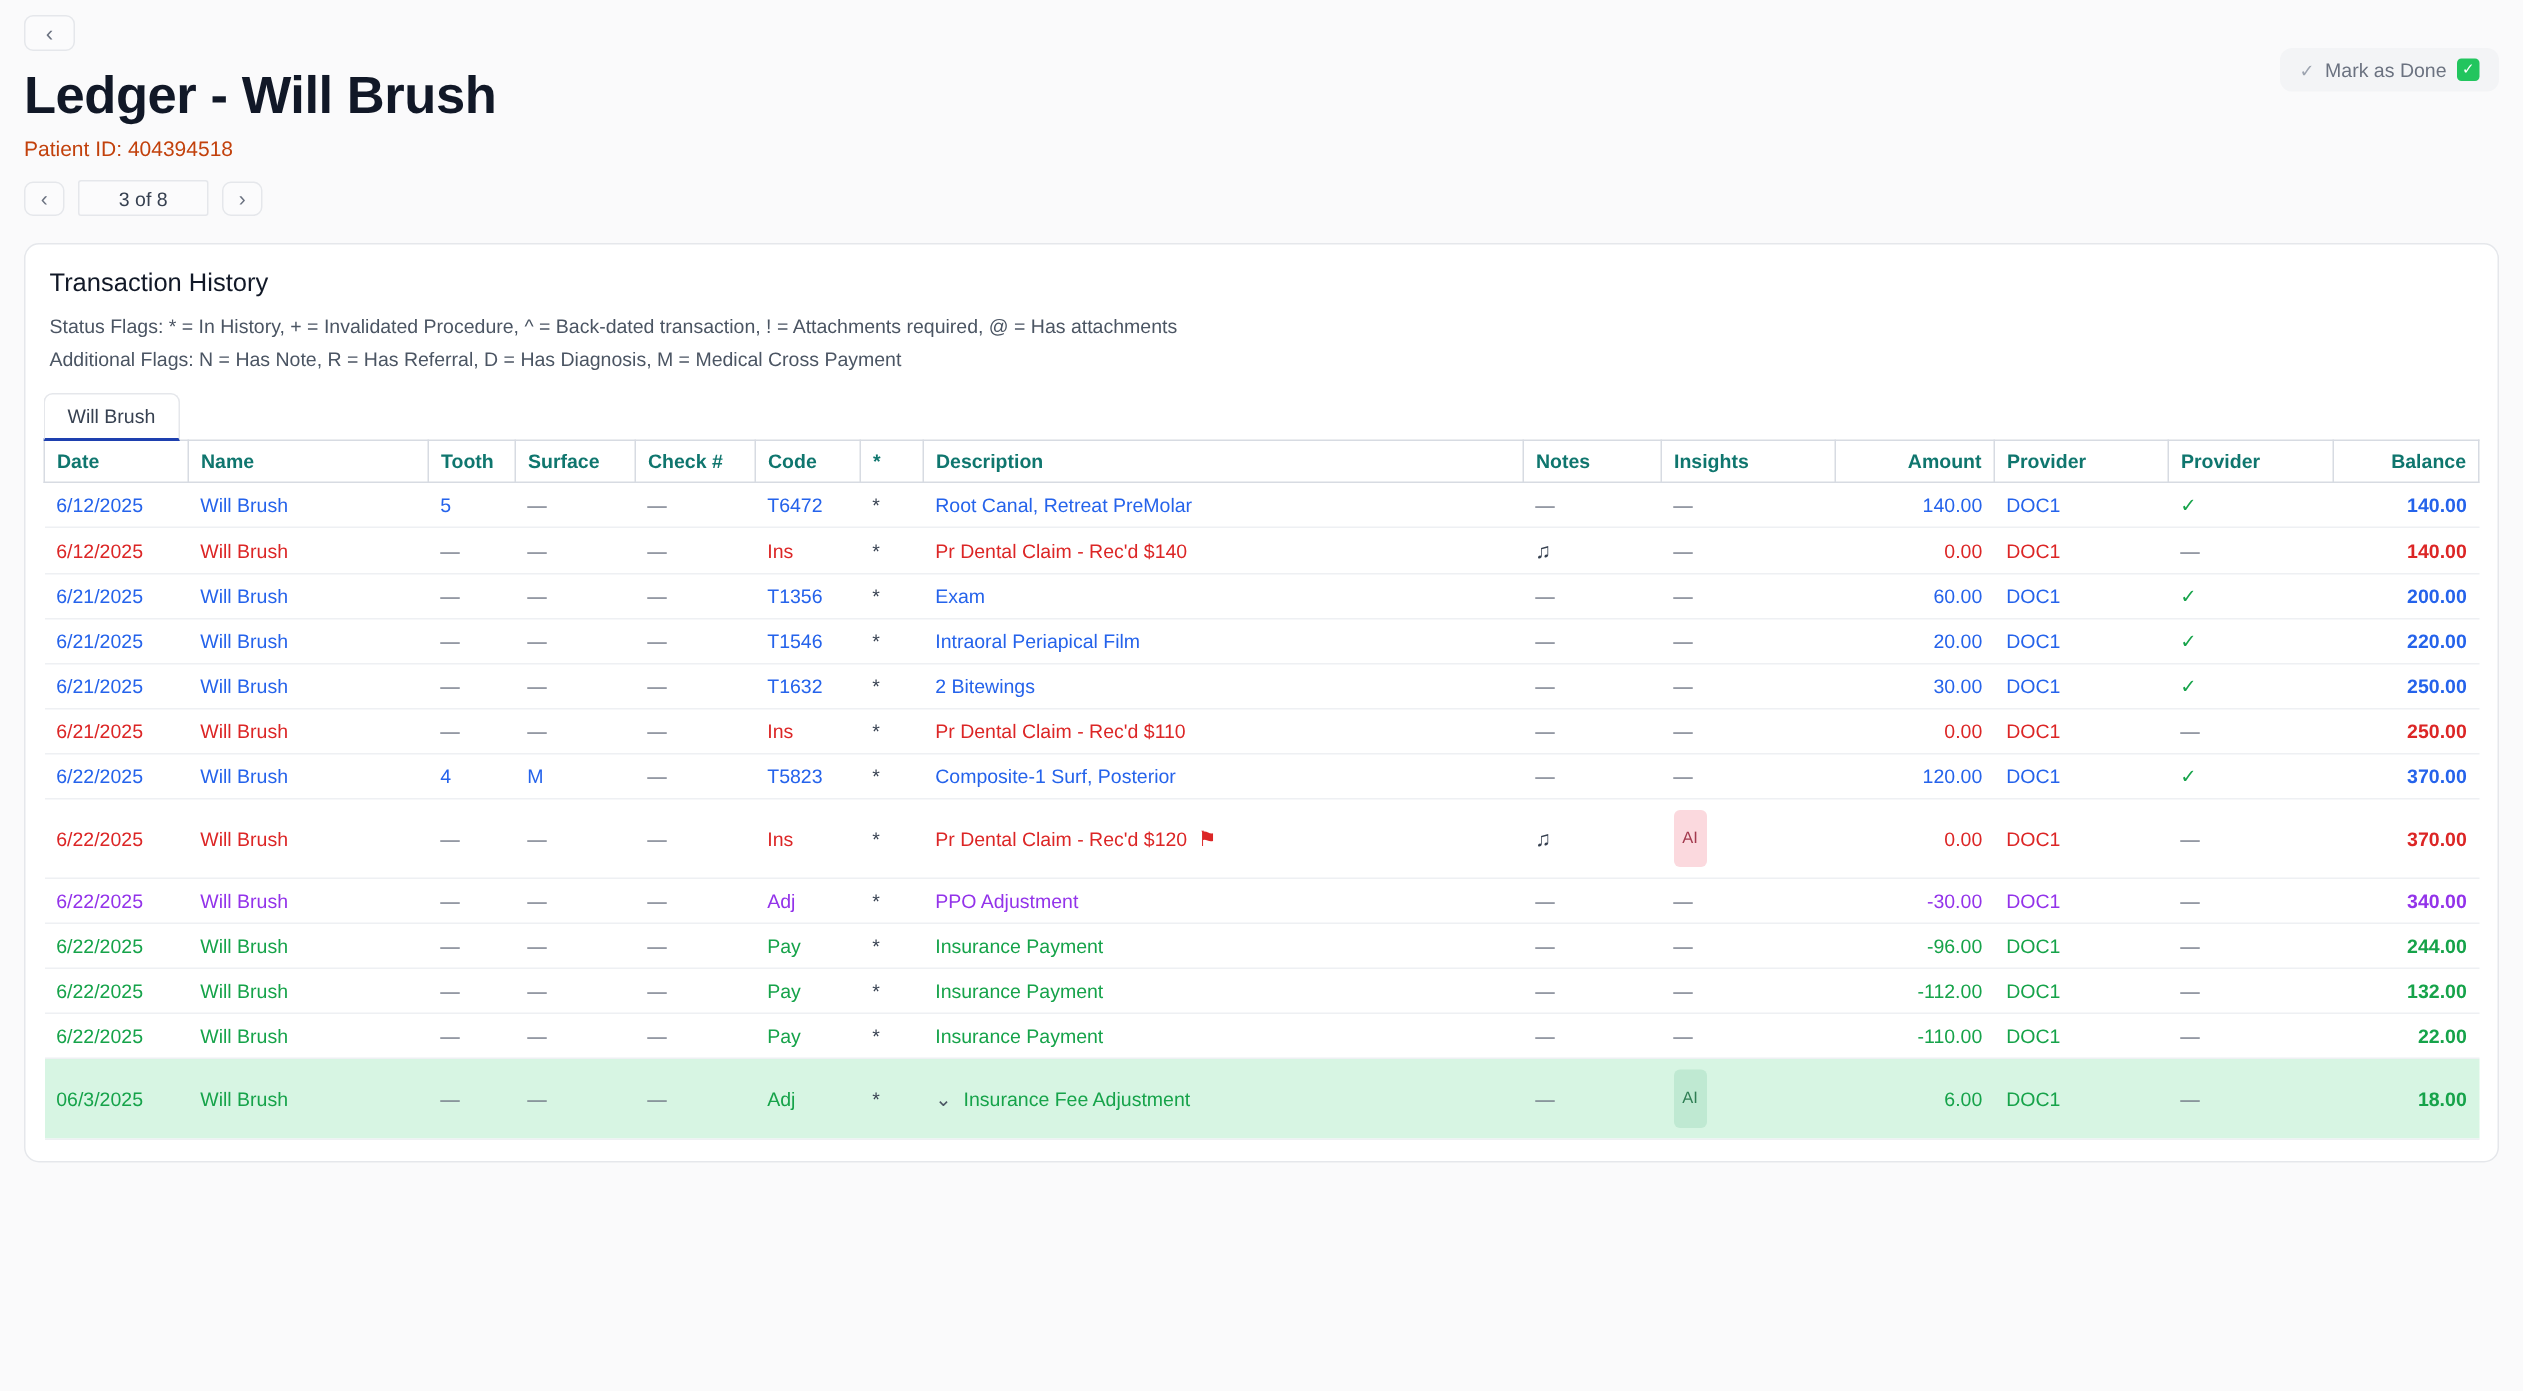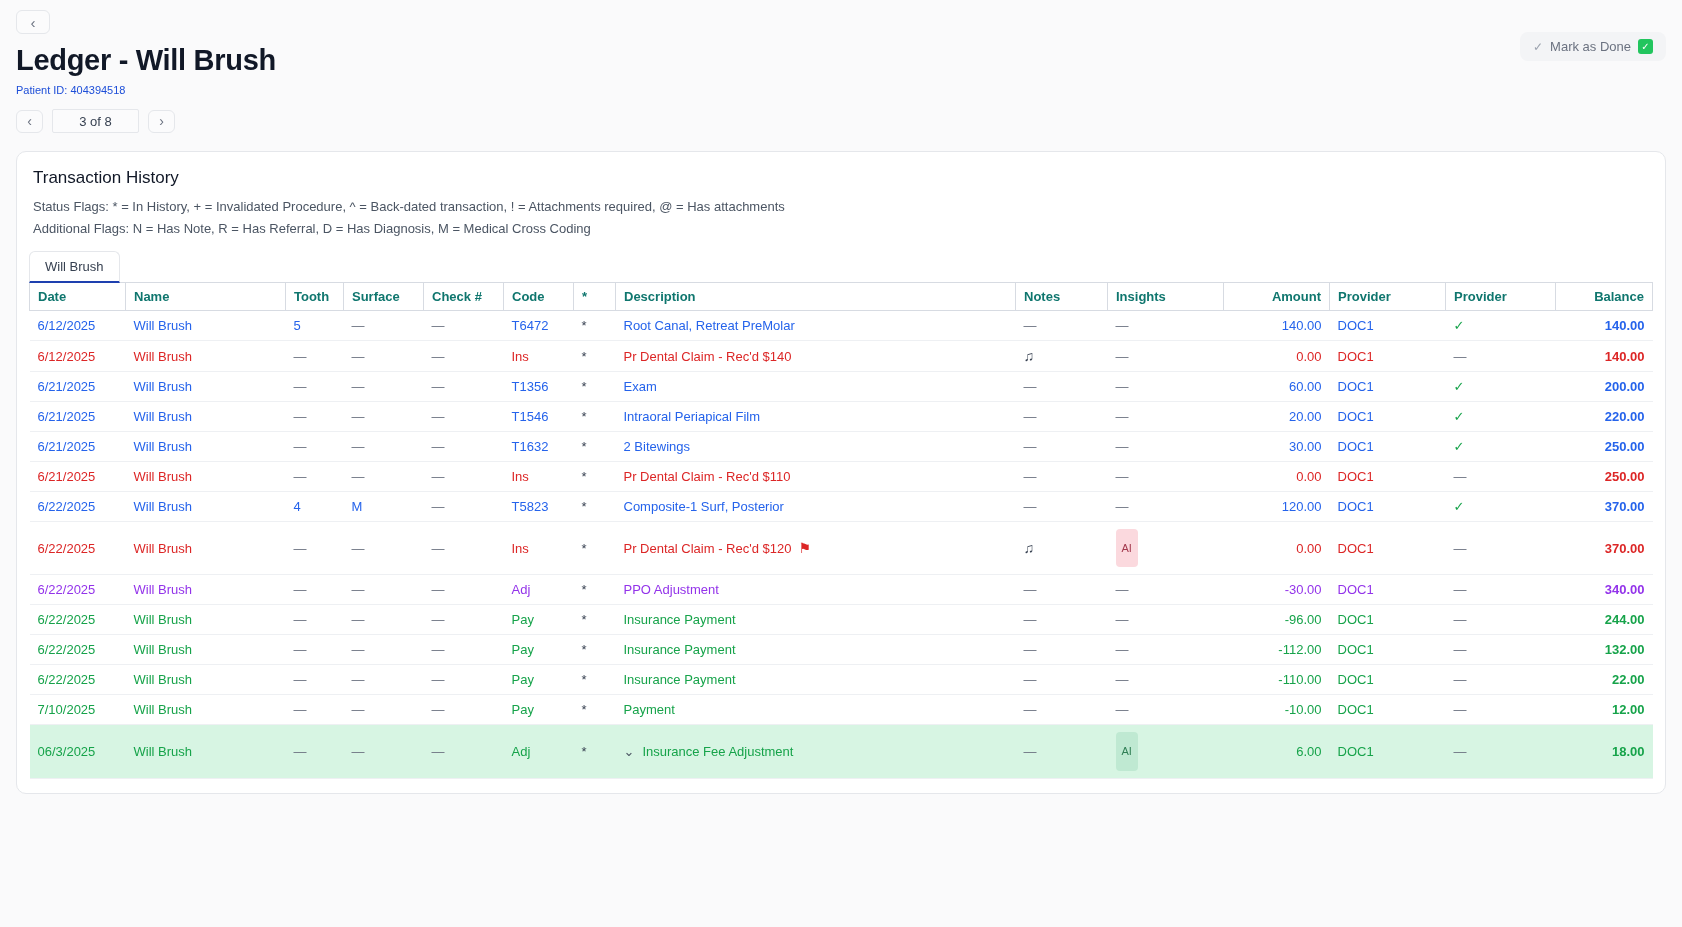--- a/index.html
+++ b/index.html
@@ -16,24 +16,24 @@
   .topbar { padding: 10px 16px 0 16px; position: relative; }
   .back-btn {
     width: 34px; height: 24px;
     border: 1px solid #e5e7eb; border-radius: 6px;
     background: #fbfbfc; color: #6b7280;
     font-size: 15px; line-height: 1;
     display: inline-flex; align-items: center; justify-content: center;
     cursor: pointer;
   }
   .page-title {
-    font-size: 29px; font-weight: 700; letter-spacing: -0.3px;
+    font-size: 35px; font-weight: 700; letter-spacing: -0.3px;
     margin-top: 10px; color: #111827;
   }
-  .patient-id { margin-top: 7px; font-size: 11px; color: #1d4ed8; }
+  .patient-id { margin-top: 7px; font-size: 14px; color: #c2410c; }
   .pager { display: flex; align-items: center; gap: 9px; margin-top: 13px; }
   .pager-btn {
     width: 27px; height: 23px;
     border: 1px solid #e5e7eb; border-radius: 6px;
     background: #fbfbfc; color: #6b7280; font-size: 14px;
     display: inline-flex; align-items: center; justify-content: center;
     cursor: pointer;
   }
   .pager-label {
     min-width: 87px; height: 24px;
@@ -137,21 +137,21 @@
       <div class="pager-label">3 of 8</div>
       <button class="pager-btn">
         <span>›</span>
       </button>
     </div>
   </div>
 
   <section class="card">
     <h2 class="card-title">Transaction History</h2>
     <p class="flags">Status Flags: * = In History, + = Invalidated Procedure, ^ = Back-dated transaction, ! = Attachments required, @ = Has attachments</p>
-    <p class="flags">Additional Flags: N = Has Note, R = Has Referral, D = Has Diagnosis, M = Medical Cross Coding</p>
+    <p class="flags">Additional Flags: N = Has Note, R = Has Referral, D = Has Diagnosis, M = Medical Cross Payment</p>
 
     <div class="tabs">
       <div class="tab">Will Brush</div>
     </div>
 
     <table>
       <colgroup>
         <col style="width:96px">
           <col style="width:160px">
           <col style="width:58px">
@@ -371,36 +371,20 @@
             <td class="cell-code">Pay</td>
             <td class="cell-flag">*</td>
             <td class="cell-description"><span>Insurance Payment</span></td>
             <td class="cell-notes dash">—</td>
             <td class="cell-insights dash">—</td>
             <td class="cell-amount right">-110.00</td>
             <td class="cell-provider">DOC1</td>
             <td class="cell-insurance dash">—</td>
             <td class="cell-balance right">22.00</td>
           </tr>
-          <tr class="row-pay">
-            <td class="cell-date">7/10/2025</td>
-            <td class="cell-name">Will Brush</td>
-            <td class="cell-tooth dash">—</td>
-            <td class="cell-surface dash">—</td>
-            <td class="cell-check dash">—</td>
-            <td class="cell-code">Pay</td>
-            <td class="cell-flag">*</td>
-            <td class="cell-description"><span>Payment</span></td>
-            <td class="cell-notes dash">—</td>
-            <td class="cell-insights dash">—</td>
-            <td class="cell-amount right">-10.00</td>
-            <td class="cell-provider">DOC1</td>
-            <td class="cell-insurance dash">—</td>
-            <td class="cell-balance right">12.00</td>
-          </tr>
           <tr class="row-adjgreen row-highlight">
             <td class="cell-date">06/3/2025</td>
             <td class="cell-name">Will Brush</td>
             <td class="cell-tooth dash">—</td>
             <td class="cell-surface dash">—</td>
             <td class="cell-check dash">—</td>
             <td class="cell-code">Adj</td>
             <td class="cell-flag">*</td>
             <td class="cell-description"><span class="chevron">⌄</span><span>Insurance Fee Adjustment</span></td>
             <td class="cell-notes dash">—</td>

